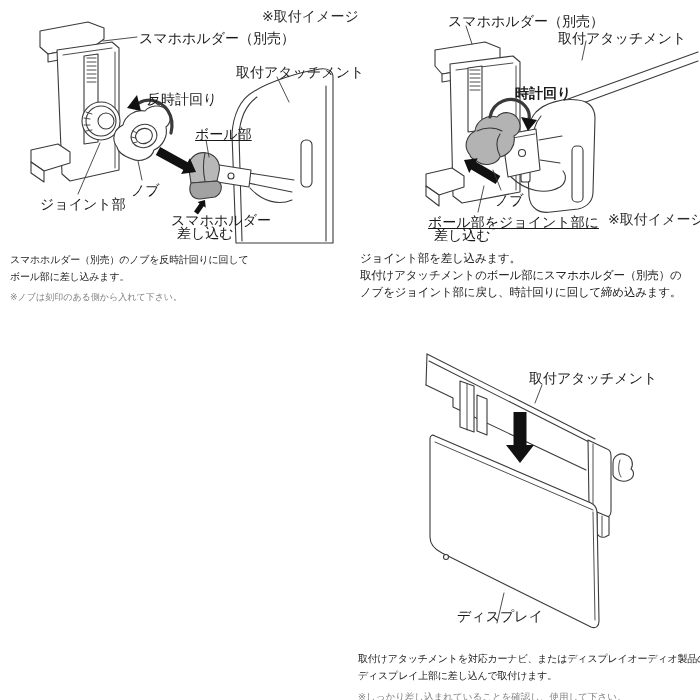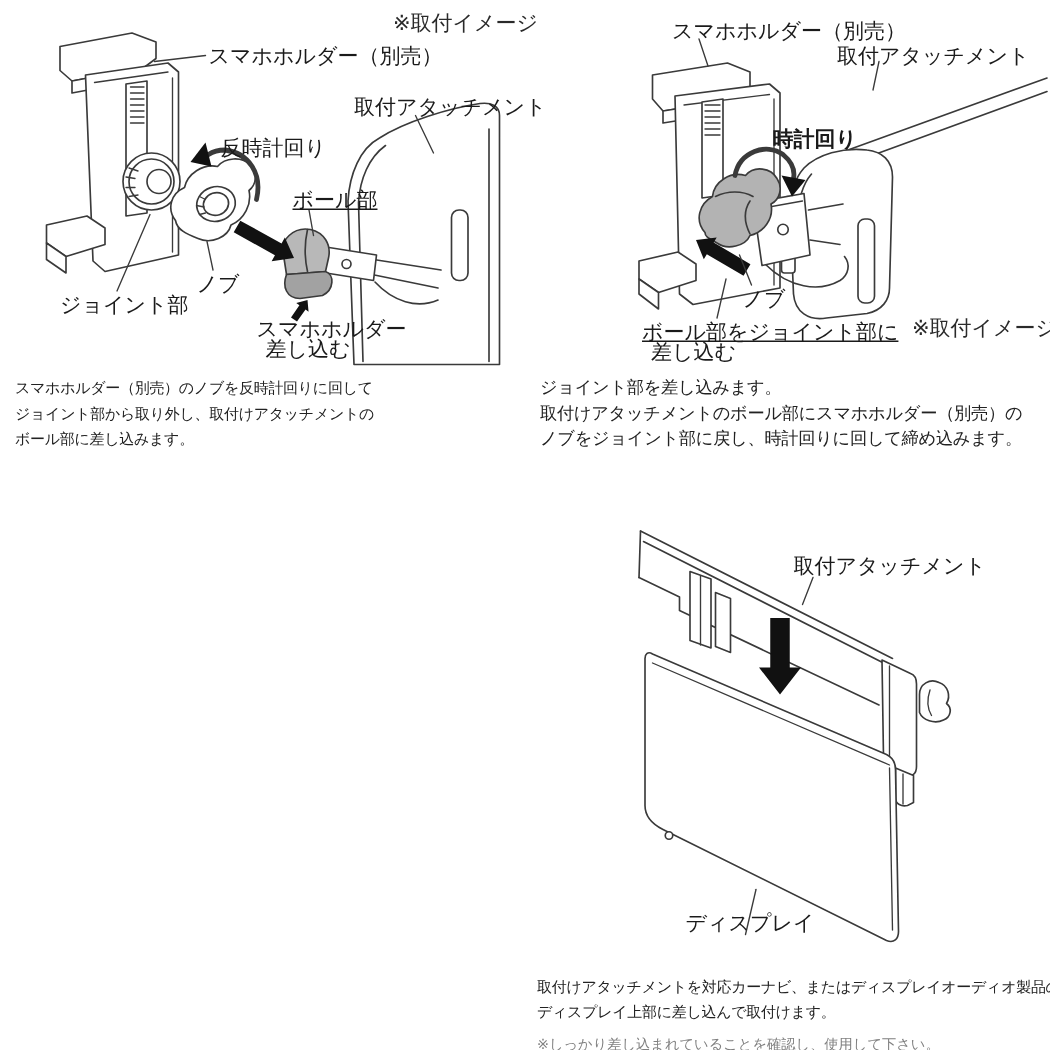--- a/index.html
+++ b/index.html
@@ -93,22 +93,22 @@
   <div class="lbl" style="left:147px;top:91px;">反時計回り</div>
   <div class="lbl" style="left:195px;top:126px;text-decoration:underline;">ボール部</div>
   <div class="lbl" style="left:131px;top:182px;">ノブ</div>
   <div class="lbl" style="left:40px;top:196px;">ジョイント部</div>
   <div class="lbl" style="left:171px;top:212px;">スマホホルダー</div>
   <div class="lbl" style="left:177px;top:225px;">差し込む</div>
 </div>
 
 <div class="caption" id="caption1">
   <div class="cline">スマホホルダー（別売）のノブを反時計回りに回して</div>
-  <div class="cline">ジョイント部から取り外し、取付けアタッチメントの</div>
   <div class="cline">ボール部に差し込みます。</div>
+  <div class="cline note">※ノブは刻印のある側から入れて下さい。</div>
 </div>
 
 <div class="panel" id="panel2" style="left:350px;top:0;width:350px;height:248px;">
   <svg width="350" height="248" viewBox="0 0 350 248">
     <g stroke="#3a3a3a" stroke-width="1.1" fill="#ffffff" stroke-linejoin="round" stroke-linecap="round">
 
       <g>
         <path d="M196,107 L348,52 M203,114 L348,61" fill="none"></path>
         <path d="M186,112 C178,121 176,133 177,147 L179,196 C180,208 189,214 201,212 L228,209 C238,207 243,200 243,192 L245,118 C245,107 238,101 228,100 C212,98 195,103 186,112 Z"></path>
         <path d="M191,116 C184,124 182,135 182,147" fill="none"></path>

